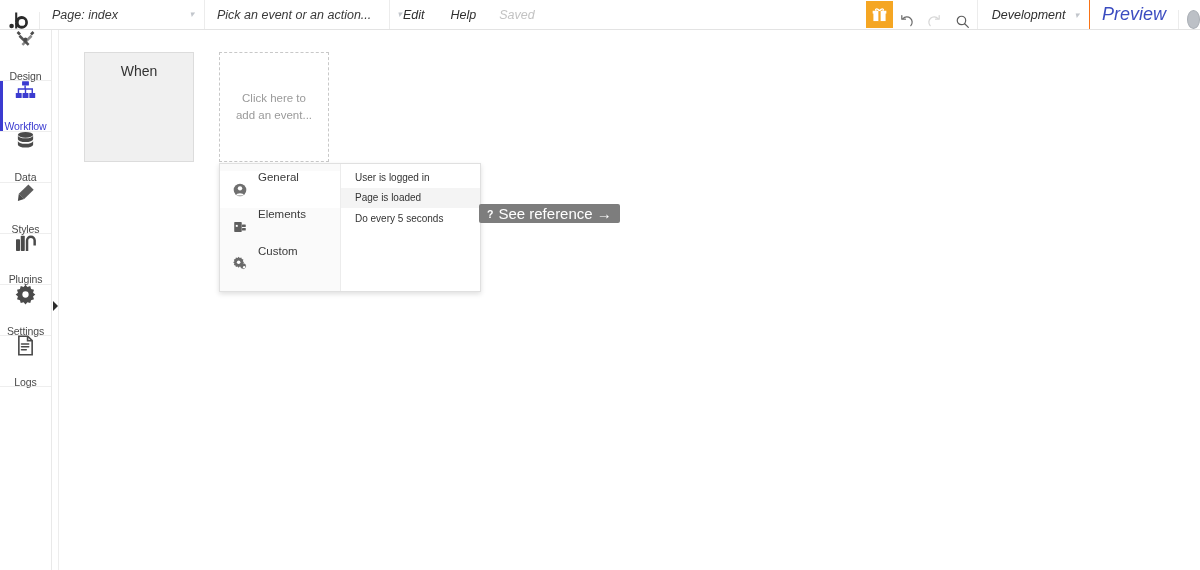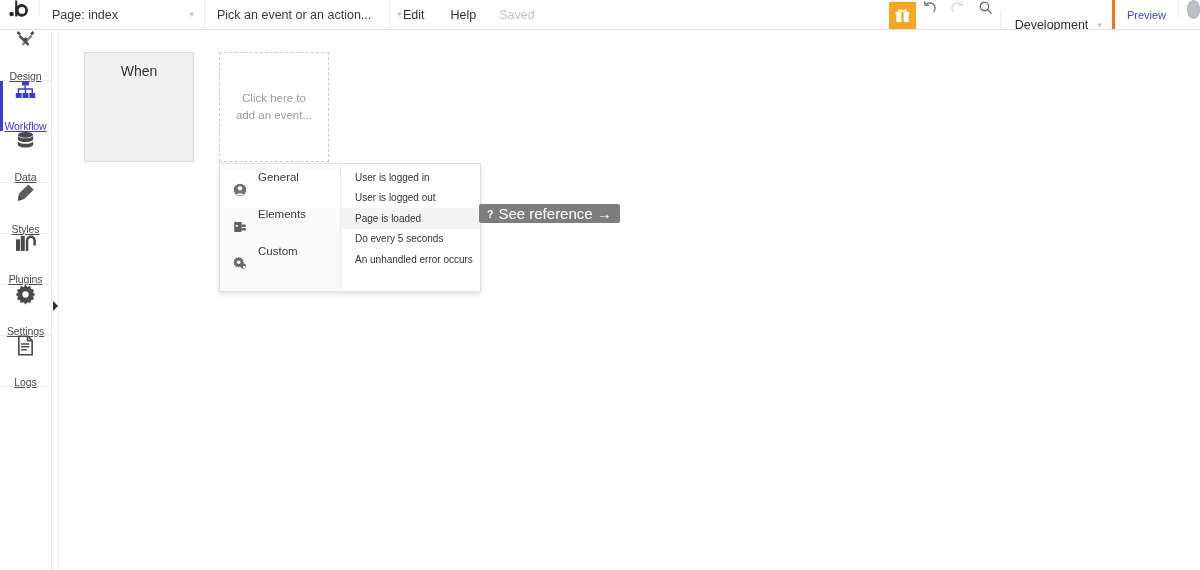--- a/index.html
+++ b/index.html
@@ -11,21 +11,21 @@
     font-family: "Liberation Sans", sans-serif;
     -webkit-font-smoothing: antialiased;
   }
 
   
   #topbar {
     position: absolute; top: 0; left: 0;
     width: 1200px; height: 30px;
     background: #ffffff;
     border-bottom: 1px solid #e3e3e3;
-    display: flex; align-items: flex-start;
+    display: flex; align-items: flex-end; font-style: italic;
   }
   .tb-logo {
     width: 40px; display: flex; align-items: center; justify-content: center;
     border-right: 1px solid #ececec;
   }
   .tb-logo svg { display: block; }
 
   .tb-select {
     display: flex; align-items: center;
     padding: 0 10px 0 12px;
@@ -67,22 +67,22 @@
   .tb-dev {
     display: flex; align-items: center; gap: 9px;
     padding: 0 10px 0 14px; height: 100%;
     font-size: 12.5px; color: #2f2f2f; cursor: pointer;
     border-left: 1px solid #ececec;
     margin-top: 10px;
   }
   .tb-dev .caret { color: #c2c6cc; font-size: 9px; }
   .tb-preview {
     display: flex; align-items: center; padding: 0 12px; height: 100%;
-    font-size: 11px; color: #3b4cc0; cursor: pointer;
-    border-left: 3px solid #f97316;
+    font-size: 18px; color: #3b4cc0; cursor: pointer;
+    border-left: 1px solid #f97316;
   }
   .tb-avatar {
     width: 22px; display: flex; align-items: center; justify-content: flex-start;
     border-left: 1px solid #ececec; padding-left: 8px; cursor: pointer;
   }
   .tb-avatar .circ {
     width: 19px; height: 19px; border-radius: 50%;
     background: #bcc0c6;
     border: 1px solid #a9aeb5;
   }
@@ -100,21 +100,20 @@
   }
   .sb-item {
     position: relative;
     height: 51px;
     display: flex; flex-direction: column;
     align-items: center; justify-content: center;
     gap: 20px;
     border-bottom: 1px solid #eeeeee;
     cursor: pointer;
     color: #4a4a4a;
-    text-decoration: underline;
   }
   .sb-item .sb-label { font-size: 10.5px; letter-spacing: -0.1px; }
   .sb-item.active { color: #3b3bd0; }
   .sb-item.active::before {
     content: ""; position: absolute; left: 0; top: 0;
     width: 3px; height: 100%; background: #3b3bd0;
   }
   .sb-ico { height: 21px; display: flex; align-items: flex-end; }
 
   #sb-collapse {
@@ -443,24 +442,22 @@
               <circle cx="11.9" cy="11.9" r="1.25" fill="#ffffff"></circle>
             </g>
           </svg>
         </span>
         <span>Custom</span>
       </div>
     </div>
 
     <div class="menu-right">
       <div class="menu-opt">User is logged in</div>
-      <div class="menu-opt">User is logged out</div>
       <div class="menu-opt hover">Page is loaded</div>
       <div class="menu-opt">Do every 5 seconds</div>
-      <div class="menu-opt">An unhandled error occurs</div>
     </div>
   </div>
 
   <div id="see-ref">
     <span class="q">?</span>
     <span class="txt">See reference →</span>
   </div>
 </div>
 
 </body></html>

